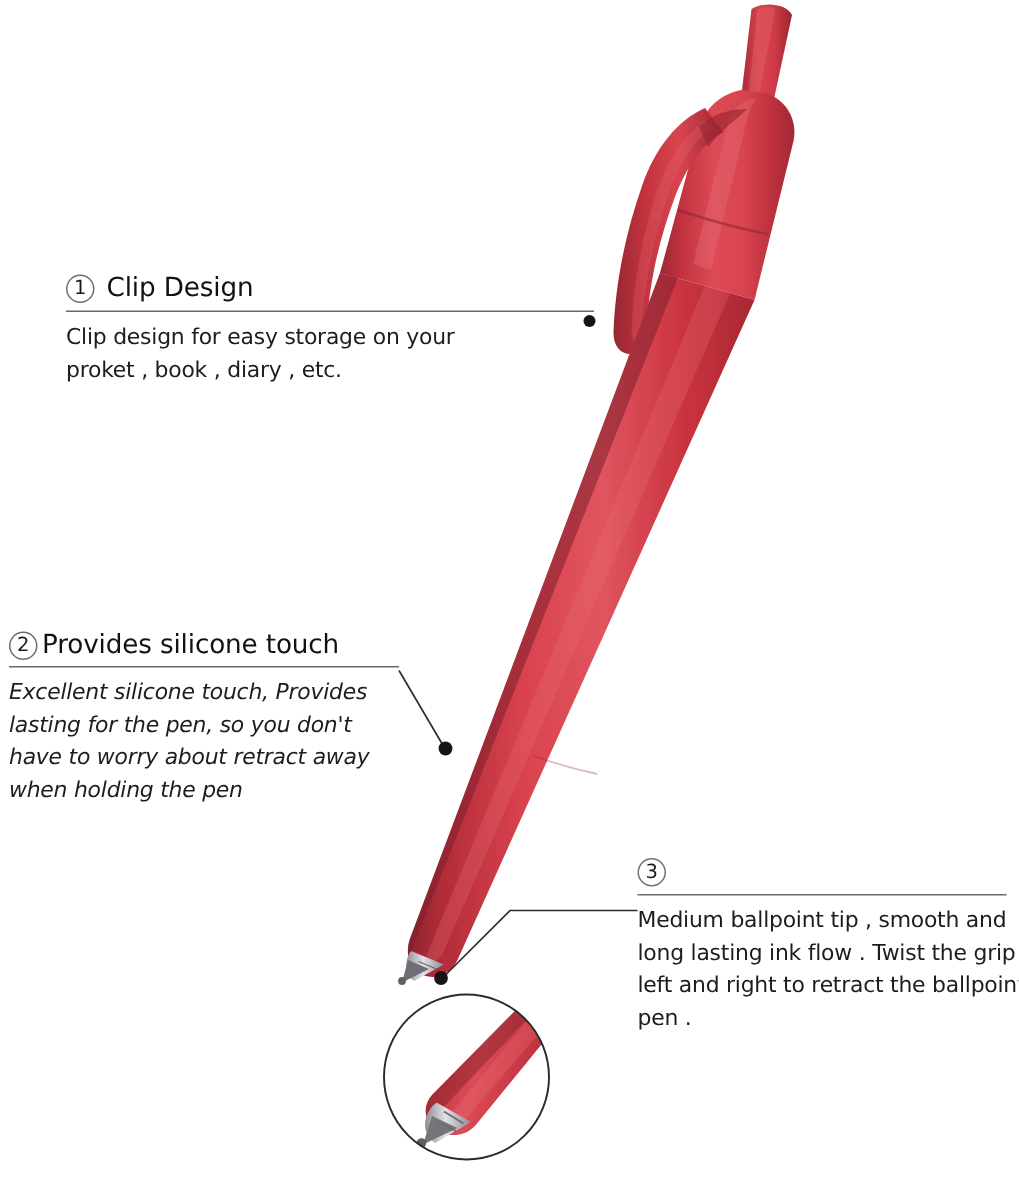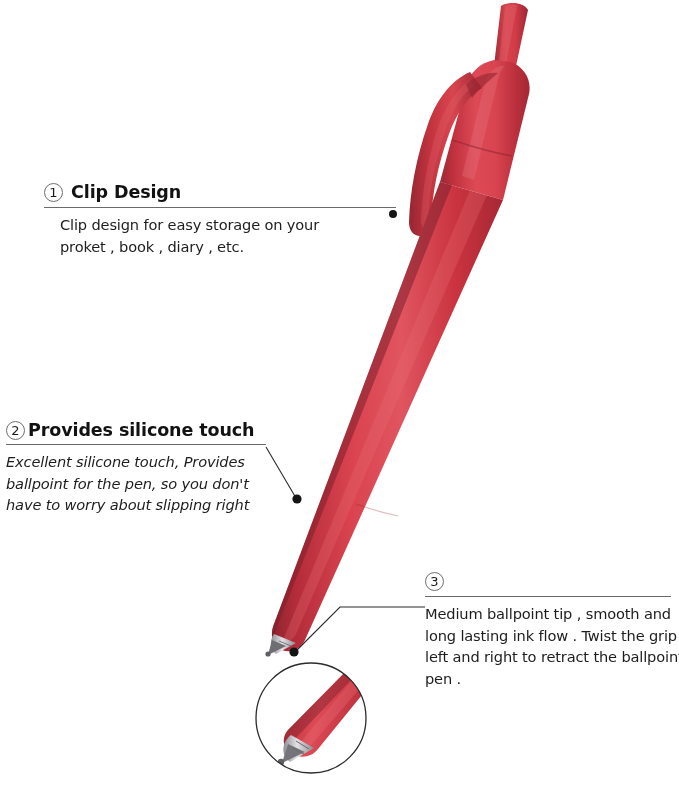--- a/index.html
+++ b/index.html
@@ -47,21 +47,21 @@
     align-items: center;
     justify-content: center;
     font-size: 13px;
     line-height: 1;
     color: #1b1b1b;
     font-weight: 400;
     box-sizing: border-box;
   }
   .head-title {
     font-size: 17.5px;
-    font-weight: bold;
+    font-weight: normal;
     color: #121212;
     letter-spacing: -0.1px;
   }
   .gap-wide .head-title { margin-left: 8px; }
   .gap-tight .head-title { margin-left: 3px; }
 
   .rule {
     height: 0;
     border-top: 1.1px solid #6a6a6a;
   }
@@ -69,21 +69,21 @@
     font-size: 14.6px;
     line-height: 21.5px;
     color: #1d1d1d;
     letter-spacing: -0.15px;
   }
   .body-text div { white-space: nowrap; }
 
   
   #callout-1 { left: 44px; top: 182px; }
   #callout-1 .rule { width: 352px; margin-top: 5px; }
-  #callout-1 .body-text { margin-top: 6px; margin-left: 16px; }
+  #callout-1 .body-text { margin-top: 6px; margin-left: 0px; }
 
   
   #callout-2 { left: 6px; top: 420px; }
   #callout-2 .rule { width: 260px; margin-top: 4px; }
   #callout-2 .body-text { margin-top: 6px; font-style: italic; }
 
   
   #callout-3 { left: 425px; top: 572px; }
   #callout-3 .rule { width: 246px; margin-top: 5px; }
   #callout-3 .body-text { margin-top: 6px; }
@@ -253,22 +253,23 @@
   </div>
 
   <div class="callout" id="callout-2">
     <div class="callout-head gap-tight">
       <span class="num-circle">2</span>
       <span class="head-title">Provides silicone touch</span>
     </div>
     <div class="rule"></div>
     <div class="body-text">
       <div>Excellent silicone touch, Provides</div>
-      <div>ballpoint for the pen, so you don't</div>
-      <div>have to worry about slipping right</div>
+      <div>lasting for the pen, so you don't</div>
+      <div>have to worry about retract away</div>
+      <div>when holding the pen</div>
     </div>
   </div>
 
   <div class="callout" id="callout-3">
     <div class="callout-head gap-tight">
       <span class="num-circle">3</span>
     </div>
     <div class="rule"></div>
     <div class="body-text">
       <div>Medium ballpoint tip , smooth and</div>

